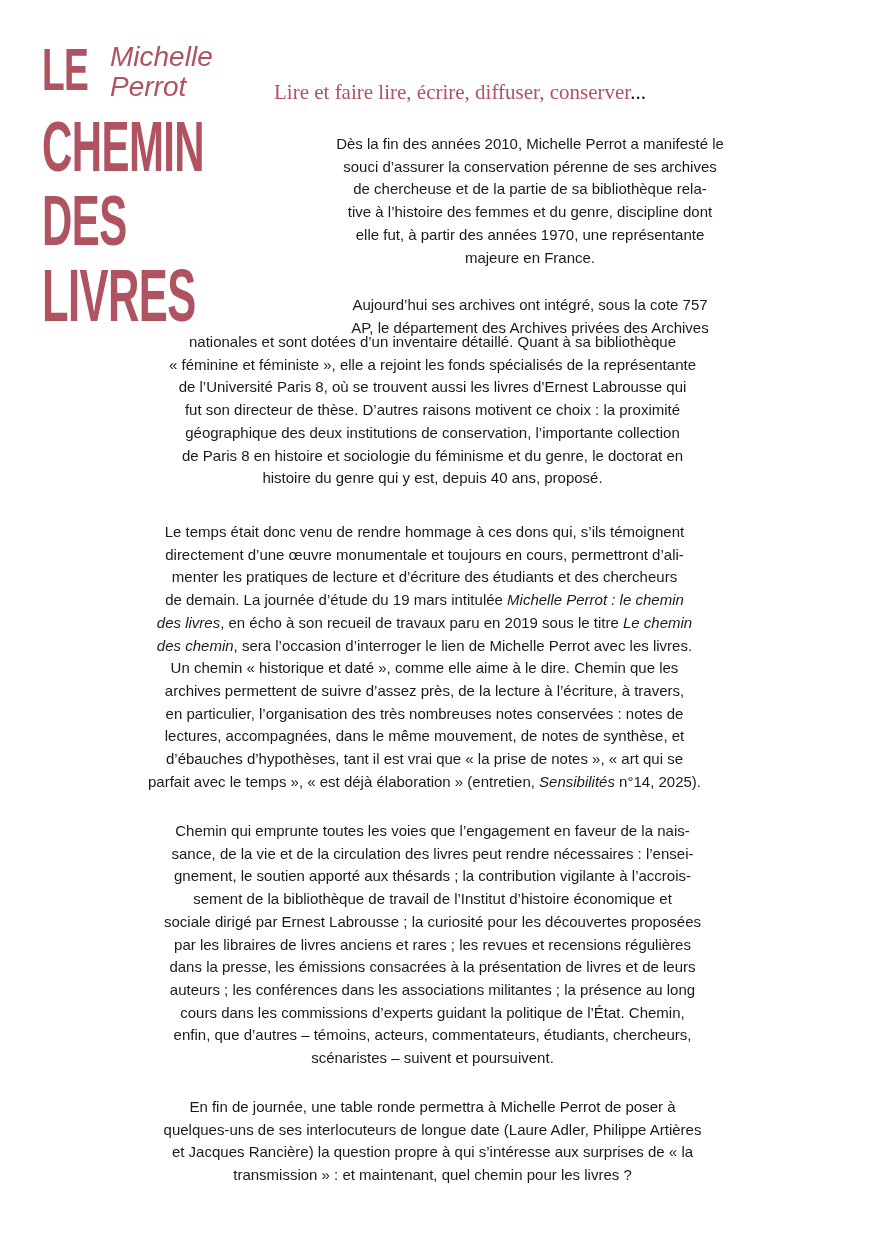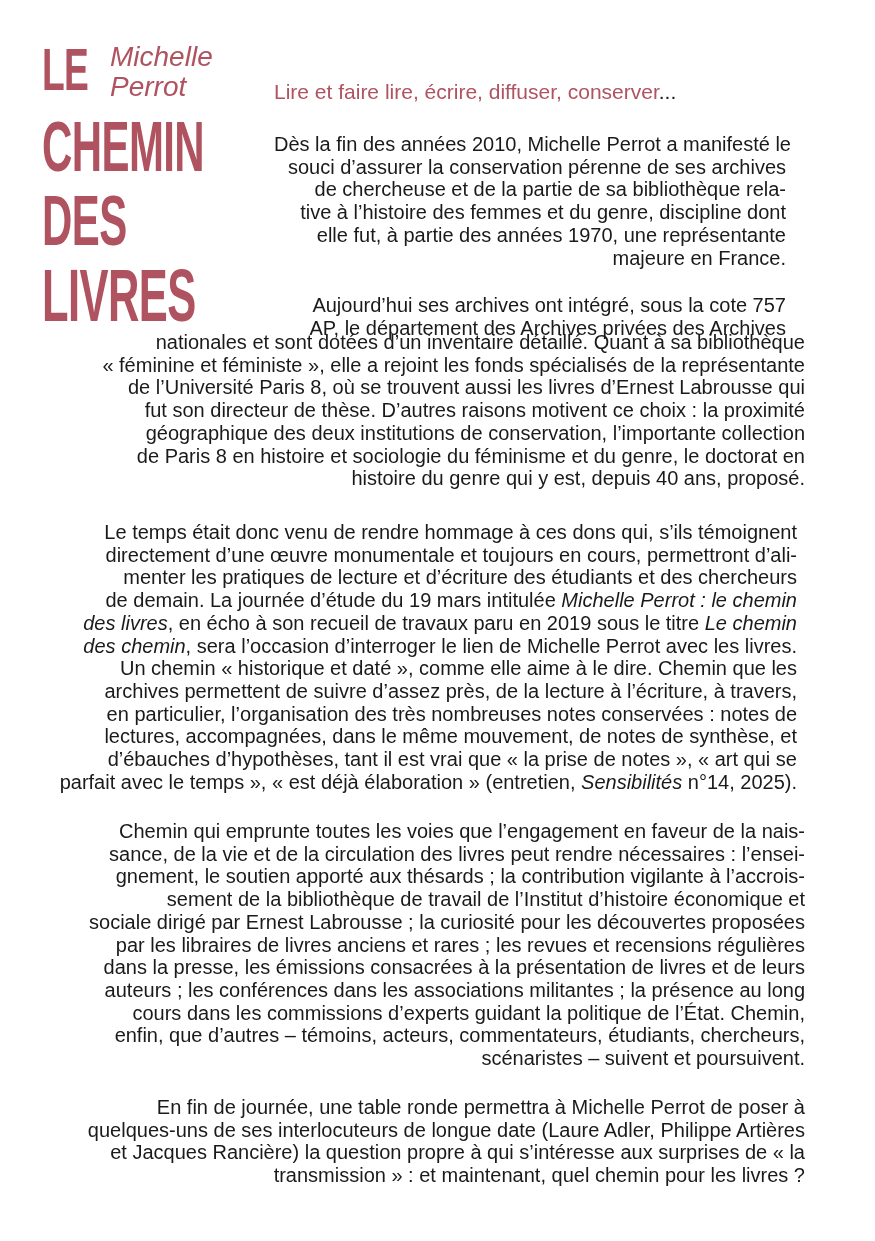--- a/index.html
+++ b/index.html
@@ -8,23 +8,23 @@
   .title-block{position:absolute;left:42px;top:40px;width:215px;height:300px;}
   .big{position:absolute;left:0;color:#b05360;font-family:"Liberation Sans",sans-serif;
        font-weight:bold;line-height:1;transform-origin:left top;white-space:nowrap;letter-spacing:-1px;}
   .big.le{top:0;font-size:60px;transform:scaleX(0.62);}
   .big.chemin{top:72px;font-size:70px;transform:scaleX(0.60);}
   .big.des{top:146px;font-size:70px;transform:scaleX(0.60);}
   .big.livres{top:218px;font-size:75px;transform:scaleX(0.58);}
   .author{position:absolute;left:68px;top:2px;color:#b05360;font-size:28px;line-height:30px;
           font-family:"Liberation Sans",sans-serif;font-style:italic;}
   .subtitle{position:absolute;left:274px;top:80px;color:#b05360;font-size:21px;
-            font-family:Liberation Sans, sans-serif;}
+            font-family:Liberation Serif, serif;}
   .subtitle .dots{color:#1a1a1a;}
-  .p{position:absolute;font-size:20px;line-height:22.7px;text-align:right;}
+  .p{position:absolute;font-size:15px;line-height:22.7px;text-align:center;}
   .p1{left:274px;top:133px;width:512px;}
   .p2a{left:274px;top:294px;width:512px;}
   .p2b{left:60px;top:331px;width:745px;}
   .p3{left:52px;top:521px;width:745px;}
   .p4{left:60px;top:820px;width:745px;}
   .p5{left:60px;top:1096px;width:745px;}
   .line{display:block;white-space:nowrap;}
   i{}
 </style>
 </head>
@@ -43,21 +43,21 @@
 
 <div class="subtitle">
   <span>Lire et faire lire, écrire, diffuser, conserver</span><span class="dots">...</span>
 </div>
 
 <div class="p p1">
   <span class="line">Dès la fin des années 2010, Michelle Perrot a manifesté le</span>
   <span class="line">souci d’assurer la conservation pérenne de ses archives</span>
   <span class="line">de chercheuse et de la partie de sa bibliothèque rela-</span>
   <span class="line">tive à l’histoire des femmes et du genre, discipline dont</span>
-  <span class="line">elle fut, à partie des années 1970, une représentante</span>
+  <span class="line">elle fut, à partir des années 1970, une représentante</span>
   <span class="line">majeure en France.</span>
 </div>
 
 <div class="p p2a">
   <span class="line">Aujourd’hui ses archives ont intégré, sous la cote 757</span>
   <span class="line">AP, le département des Archives privées des Archives</span>
 </div>
 <div class="p p2b">
   <span class="line">nationales et sont dotées d’un inventaire détaillé. Quant à sa bibliothèque</span>
   <span class="line">« féminine et féministe », elle a rejoint les fonds spécialisés de la représentante</span>

